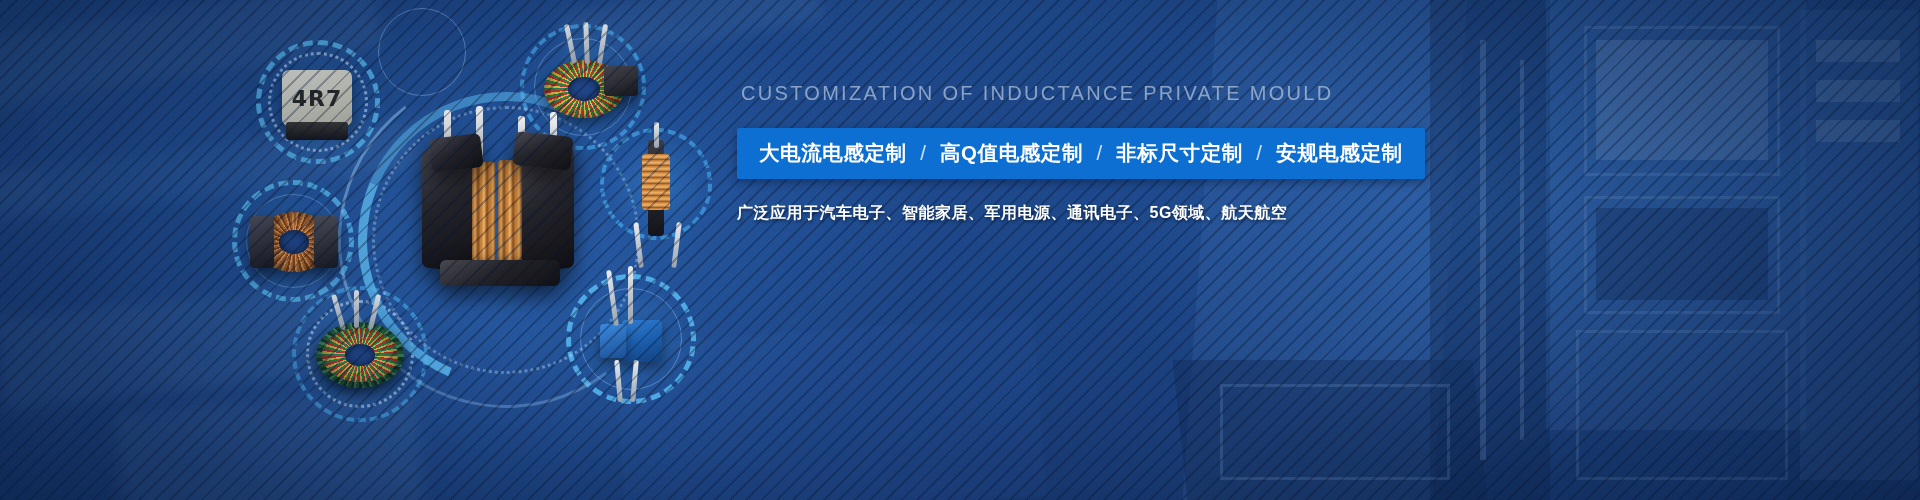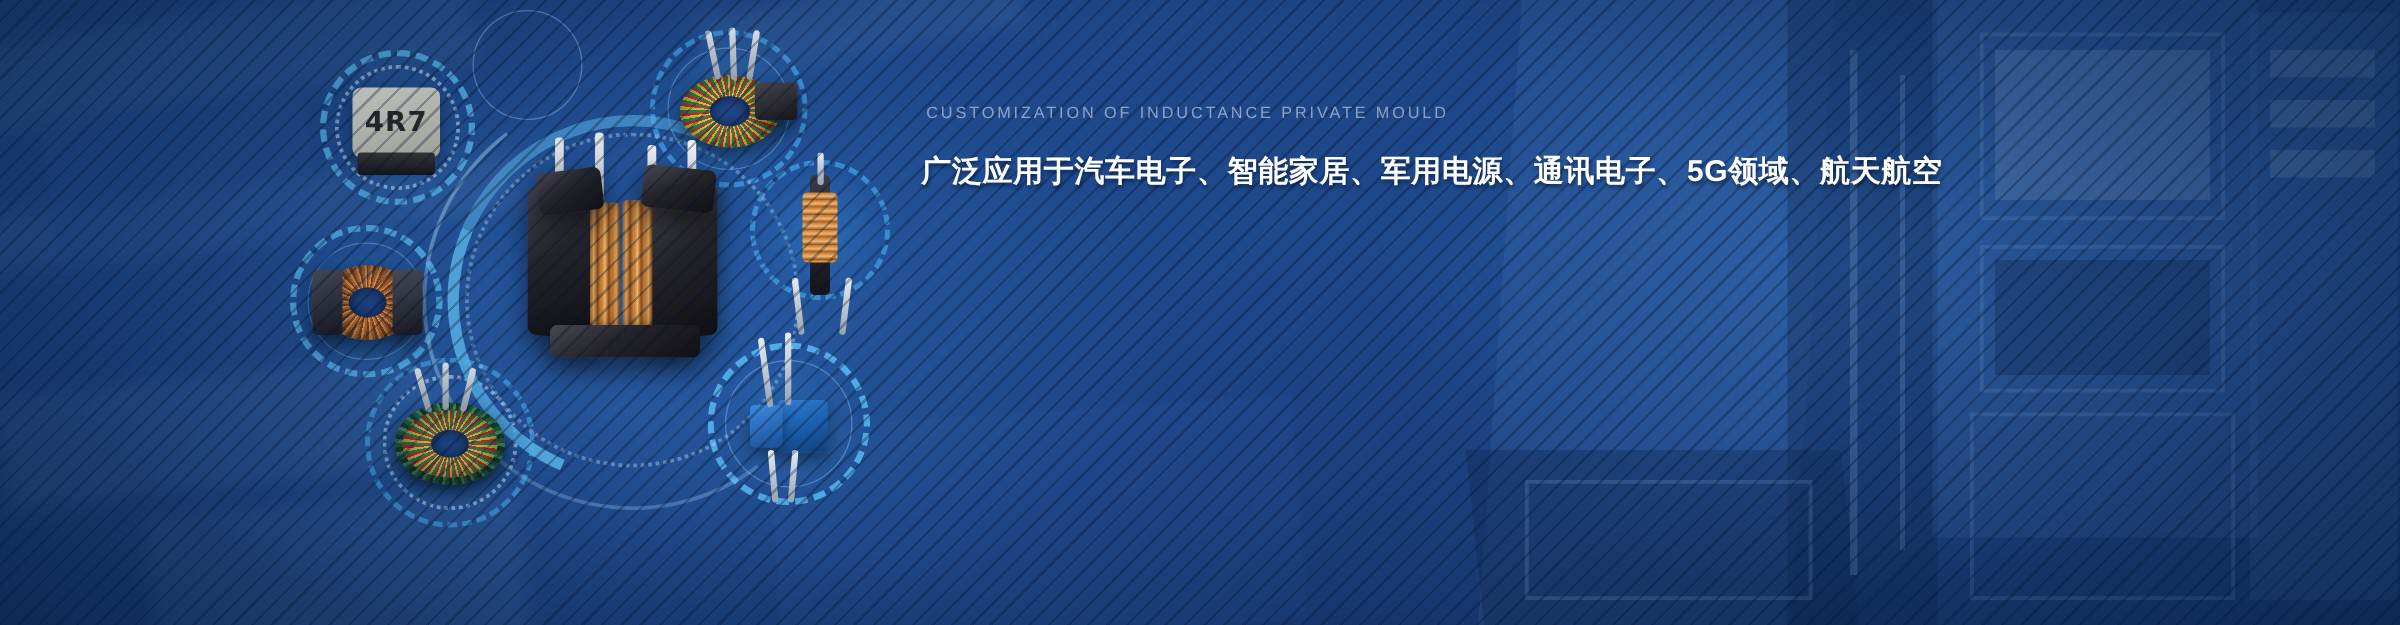--- a/index.html
+++ b/index.html
@@ -90,33 +90,33 @@
   .lead .wire{position:absolute;width:5px;border-radius:3px;
     background:linear-gradient(180deg,#e7ecf1,#97a3b0);}
 
   
   .bobbin{position:absolute;border-radius:4px;
     background:linear-gradient(160deg,#2f7fd6 0%,#1d5fae 50%,#11407d 100%);
     box-shadow:0 6px 14px rgba(0,0,0,.45);}
 
   
   .content{position:absolute;left:737px;top:82px;width:640px;}
-  .eyebrow{color:rgba(205,220,238,.62);font-size:13px;letter-spacing:2.3px;
+  .eyebrow{color:rgba(205,220,238,.62);font-size:20px;letter-spacing:2.3px;
     white-space:nowrap;margin:0 0 6px 4px;font-weight:400;}
   .headline{margin:0;font-size:70px;line-height:1.04;font-weight:900;
     letter-spacing:1px;white-space:nowrap;
     font-family:"DejaVu Sans","Liberation Sans",sans-serif;}
   .headline .w{color:#ffffff;text-shadow:3px 4px 0 rgba(9,31,68,.55);}
   .headline .y{color:#f5c518;text-shadow:3px 4px 0 rgba(9,31,68,.55);}
   .pillbar{margin-top:17px;background:#0d6fd1;display:inline-block;
     padding:11px 22px 12px;border-radius:2px;white-space:nowrap;
     box-shadow:0 3px 10px rgba(3,20,48,.45);}
   .pillbar span{color:#fff;font-size:20.5px;font-weight:700;letter-spacing:.6px;}
   .pillbar .sep{color:#cfe4fb;font-weight:400;padding:0 9px;}
-  .subline{margin-top:24px;color:#ffffff;font-size:24px;font-weight:700;
+  .subline{margin-top:24px;color:#ffffff;font-size:16px;font-weight:700;
     letter-spacing:.5px;white-space:nowrap;text-shadow:1px 2px 3px rgba(5,20,46,.6);}
 </style>
 </head>
 <body>
 
 <div class="banner">
 
   <div class="bg-photo">
     <i class="soft" style="left:-40px;top:10px;width:420px;height:70px;transform:rotate(-9deg)"></i>
     <i class="soft" style="left:-60px;top:150px;width:480px;height:46px;transform:rotate(-7deg)"></i>
@@ -246,17 +246,26 @@
   </div>
 
   <div class="hatch"></div>
   <div class="vignette"></div>
 
   <div class="content">
 
     <p class="eyebrow">CUSTOMIZATION OF INDUCTANCE PRIVATE MOULD</p>
 
 
+    <div class="pillbar">
+      <span>大电流电感定制</span>
+      <span class="sep">/</span>
+      <span>高Q值电感定制</span>
+      <span class="sep">/</span>
+      <span>非标尺寸定制</span>
+      <span class="sep">/</span>
+      <span>安规电感定制</span>
+    </div>
 
     <div class="subline">广泛应用于汽车电子、智能家居、军用电源、通讯电子、5G领域、航天航空</div>
   </div>
 
 </div>
 
 </body></html>

